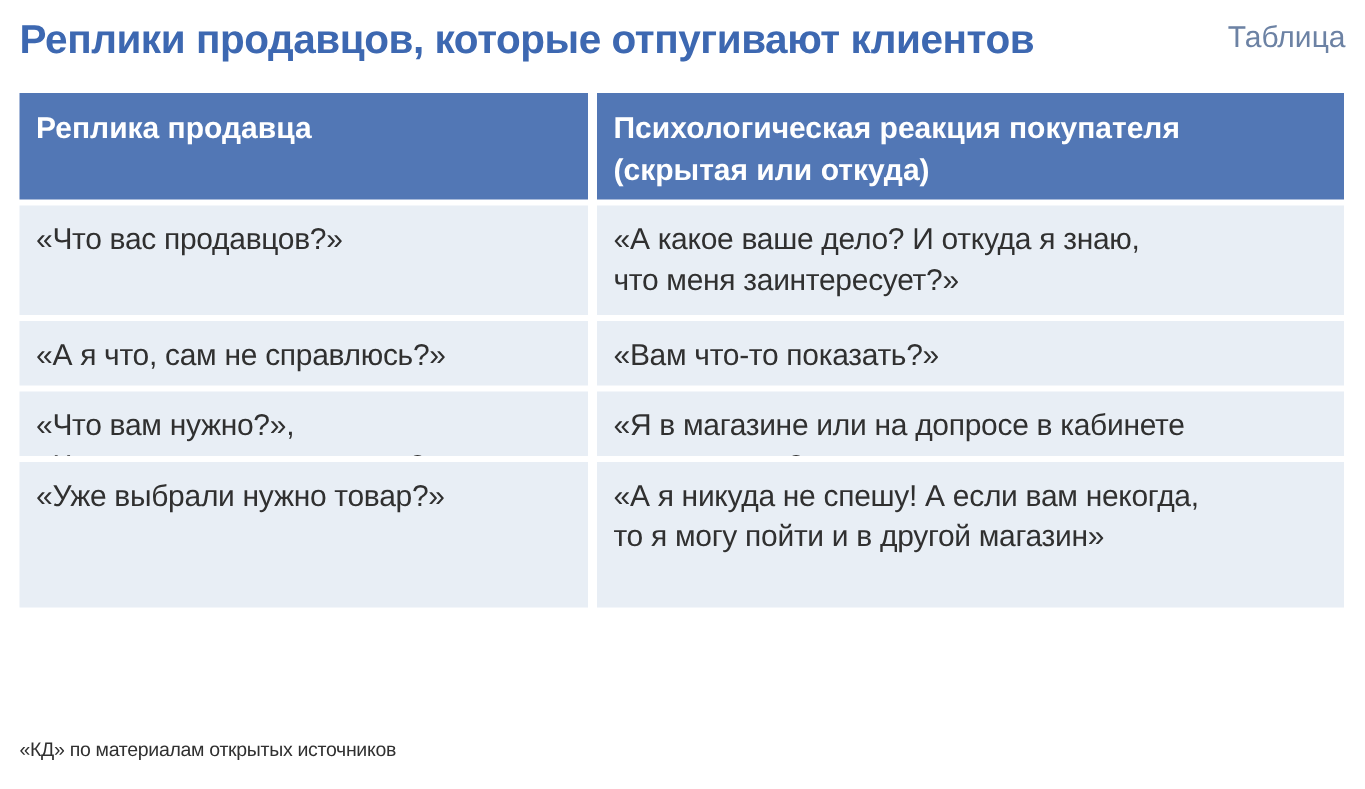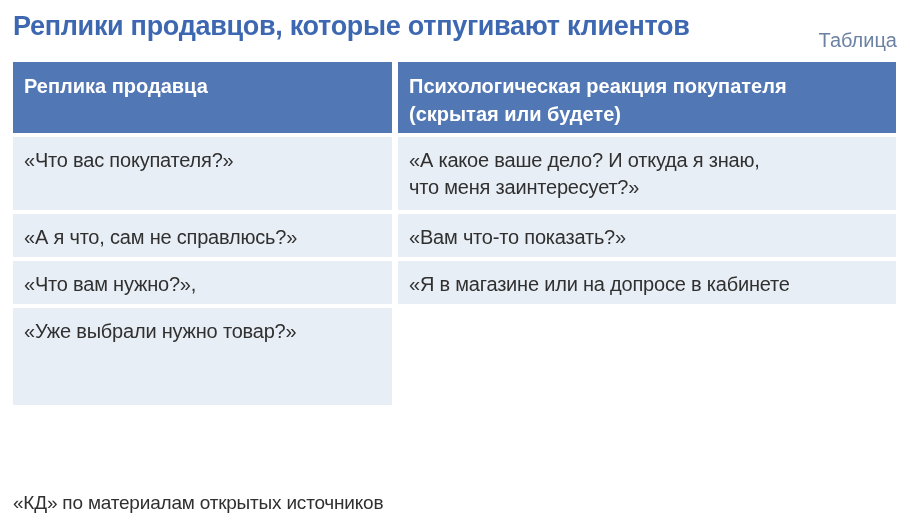--- a/index.html
+++ b/index.html
@@ -15,21 +15,21 @@
   html,body{ width:910px; height:526px; background:var(--page-bg);
     font-family:"Liberation Sans", sans-serif; overflow:hidden; }
   .canvas{ position:relative; width:910px; height:526px; background:var(--page-bg); }
 
   .page-title{
     position:absolute; left:13px; top:11px;
     font-size:27px; font-weight:bold; color:var(--title);
     letter-spacing:-0.3px; white-space:nowrap;
   }
   .type-label{
-    position:absolute; right:13px; top:29px;
+    position:absolute; right:13px; top:14px;
     font-size:20px; color:var(--label); white-space:nowrap;
   }
 
   .grid{
     position:absolute; left:13px; top:62px; width:910px;
     display:grid;
     grid-template-columns:379px 498px;
     grid-template-rows:71px 73px 43px 43px 97px 72px;
     column-gap:6px; row-gap:4px;
   }
@@ -39,49 +39,51 @@
     padding:10px 12px 4px 11px; white-space:pre-line; overflow:hidden;
   }
   .cell.head{
     background:var(--header-bg); color:var(--header-text);
     font-weight:bold; line-height:28px; padding-top:10px;
     letter-spacing:0;
   }
 
   .source-note{
     position:absolute; left:13px; top:492px;
-    font-size:19px; color:var(--body-text); letter-spacing:-0.2px;
+    font-size:13px; color:var(--body-text); letter-spacing:-0.2px;
   }
 </style>
 </head>
 <body>
 
 <div class="canvas">
 
   <div class="page-title">Реплики продавцов, которые отпугивают клиентов</div>
 
   <div class="type-label">Таблица</div>
 
   <div class="grid">
     <div class="cell head">Реплика продавца</div>
     <div class="cell head">Психологическая реакция покупателя
-(скрытая или будете)</div>
+(скрытая или откуда)</div>
 
-    <div class="cell">«Что вас покупателя?»</div>
+    <div class="cell">«Что вас продавцов?»</div>
     <div class="cell">«А какое ваше дело? И откуда я знаю,
 что меня заинтересует?»</div>
 
     <div class="cell">«А я что, сам не справлюсь?»</div>
 
     <div class="cell">«Вам что-то показать?»</div>
 
     <div class="cell">«Что вам нужно?»,
 «Что вы хотите посмотреть?»,
 «Что вы будете покупать?»</div>
     <div class="cell">«Я в магазине или на допросе в кабинете
 следователя?»</div>
 
     <div class="cell">«Уже выбрали нужно товар?»</div>
+    <div class="cell">«А я никуда не спешу! А если вам некогда,
+то я могу пойти и в другой магазин»</div>
   </div>
 
   <div class="source-note">«КД» по материалам открытых источников</div>
 
 </div>
 
 </body></html>

